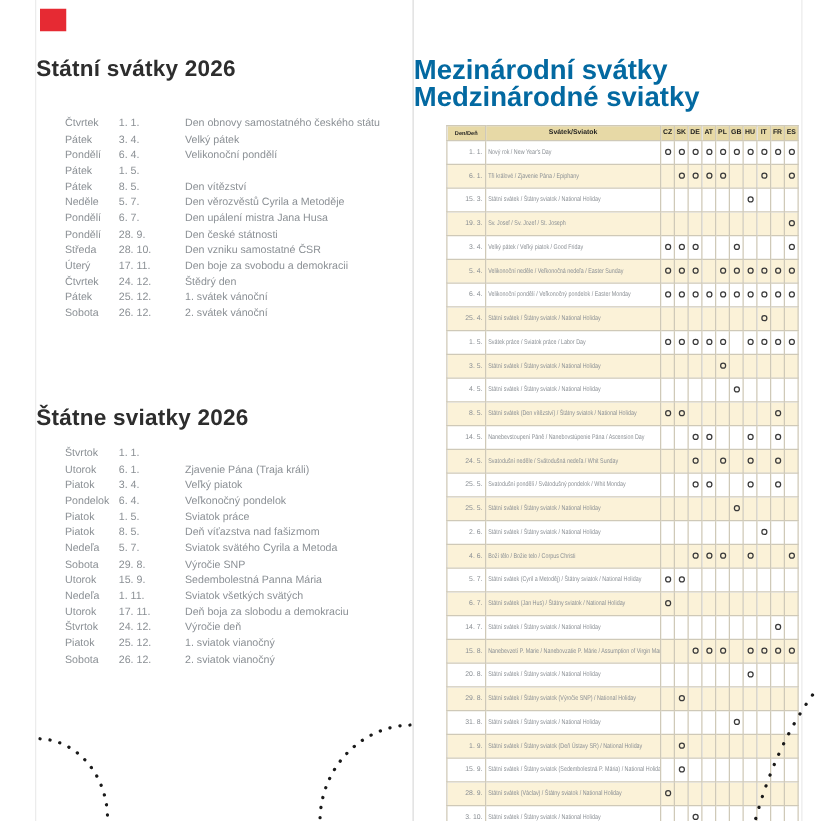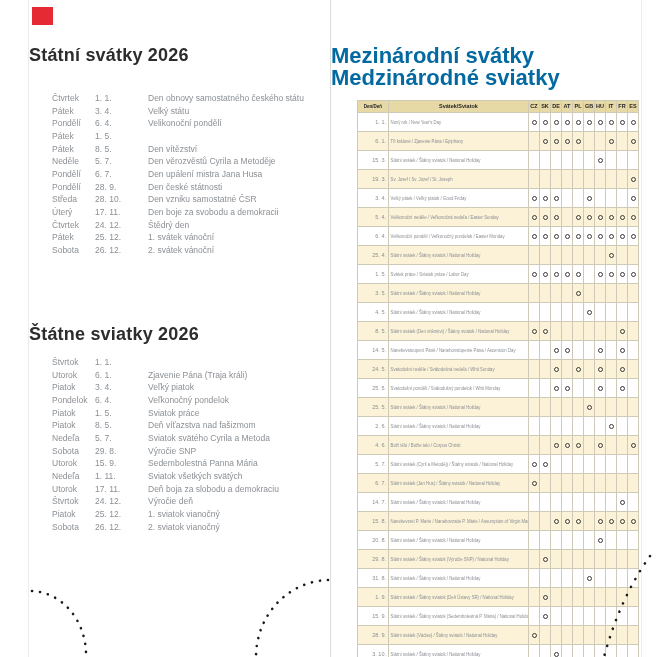--- a/index.html
+++ b/index.html
@@ -57,21 +57,21 @@
     <div class="big-title" id="cz-title">Státní svátky 2026</div>
     <div class="hlist" id="cz-list">
         <div class="hrow">
           <div class="d">Čtvrtek</div>
           <div class="d">1. 1.</div>
           <div class="d">Den obnovy samostatného českého státu</div>
         </div>
         <div class="hrow">
           <div class="d">Pátek</div>
           <div class="d">3. 4.</div>
-          <div class="d">Velký státu</div>
+          <div class="d">Velký pátek</div>
         </div>
         <div class="hrow">
           <div class="d">Pondělí</div>
           <div class="d">6. 4.</div>
           <div class="d">Velikonoční pondělí</div>
         </div>
         <div class="hrow">
           <div class="d">Pátek</div>
           <div class="d">1. 5.</div>
         </div>

